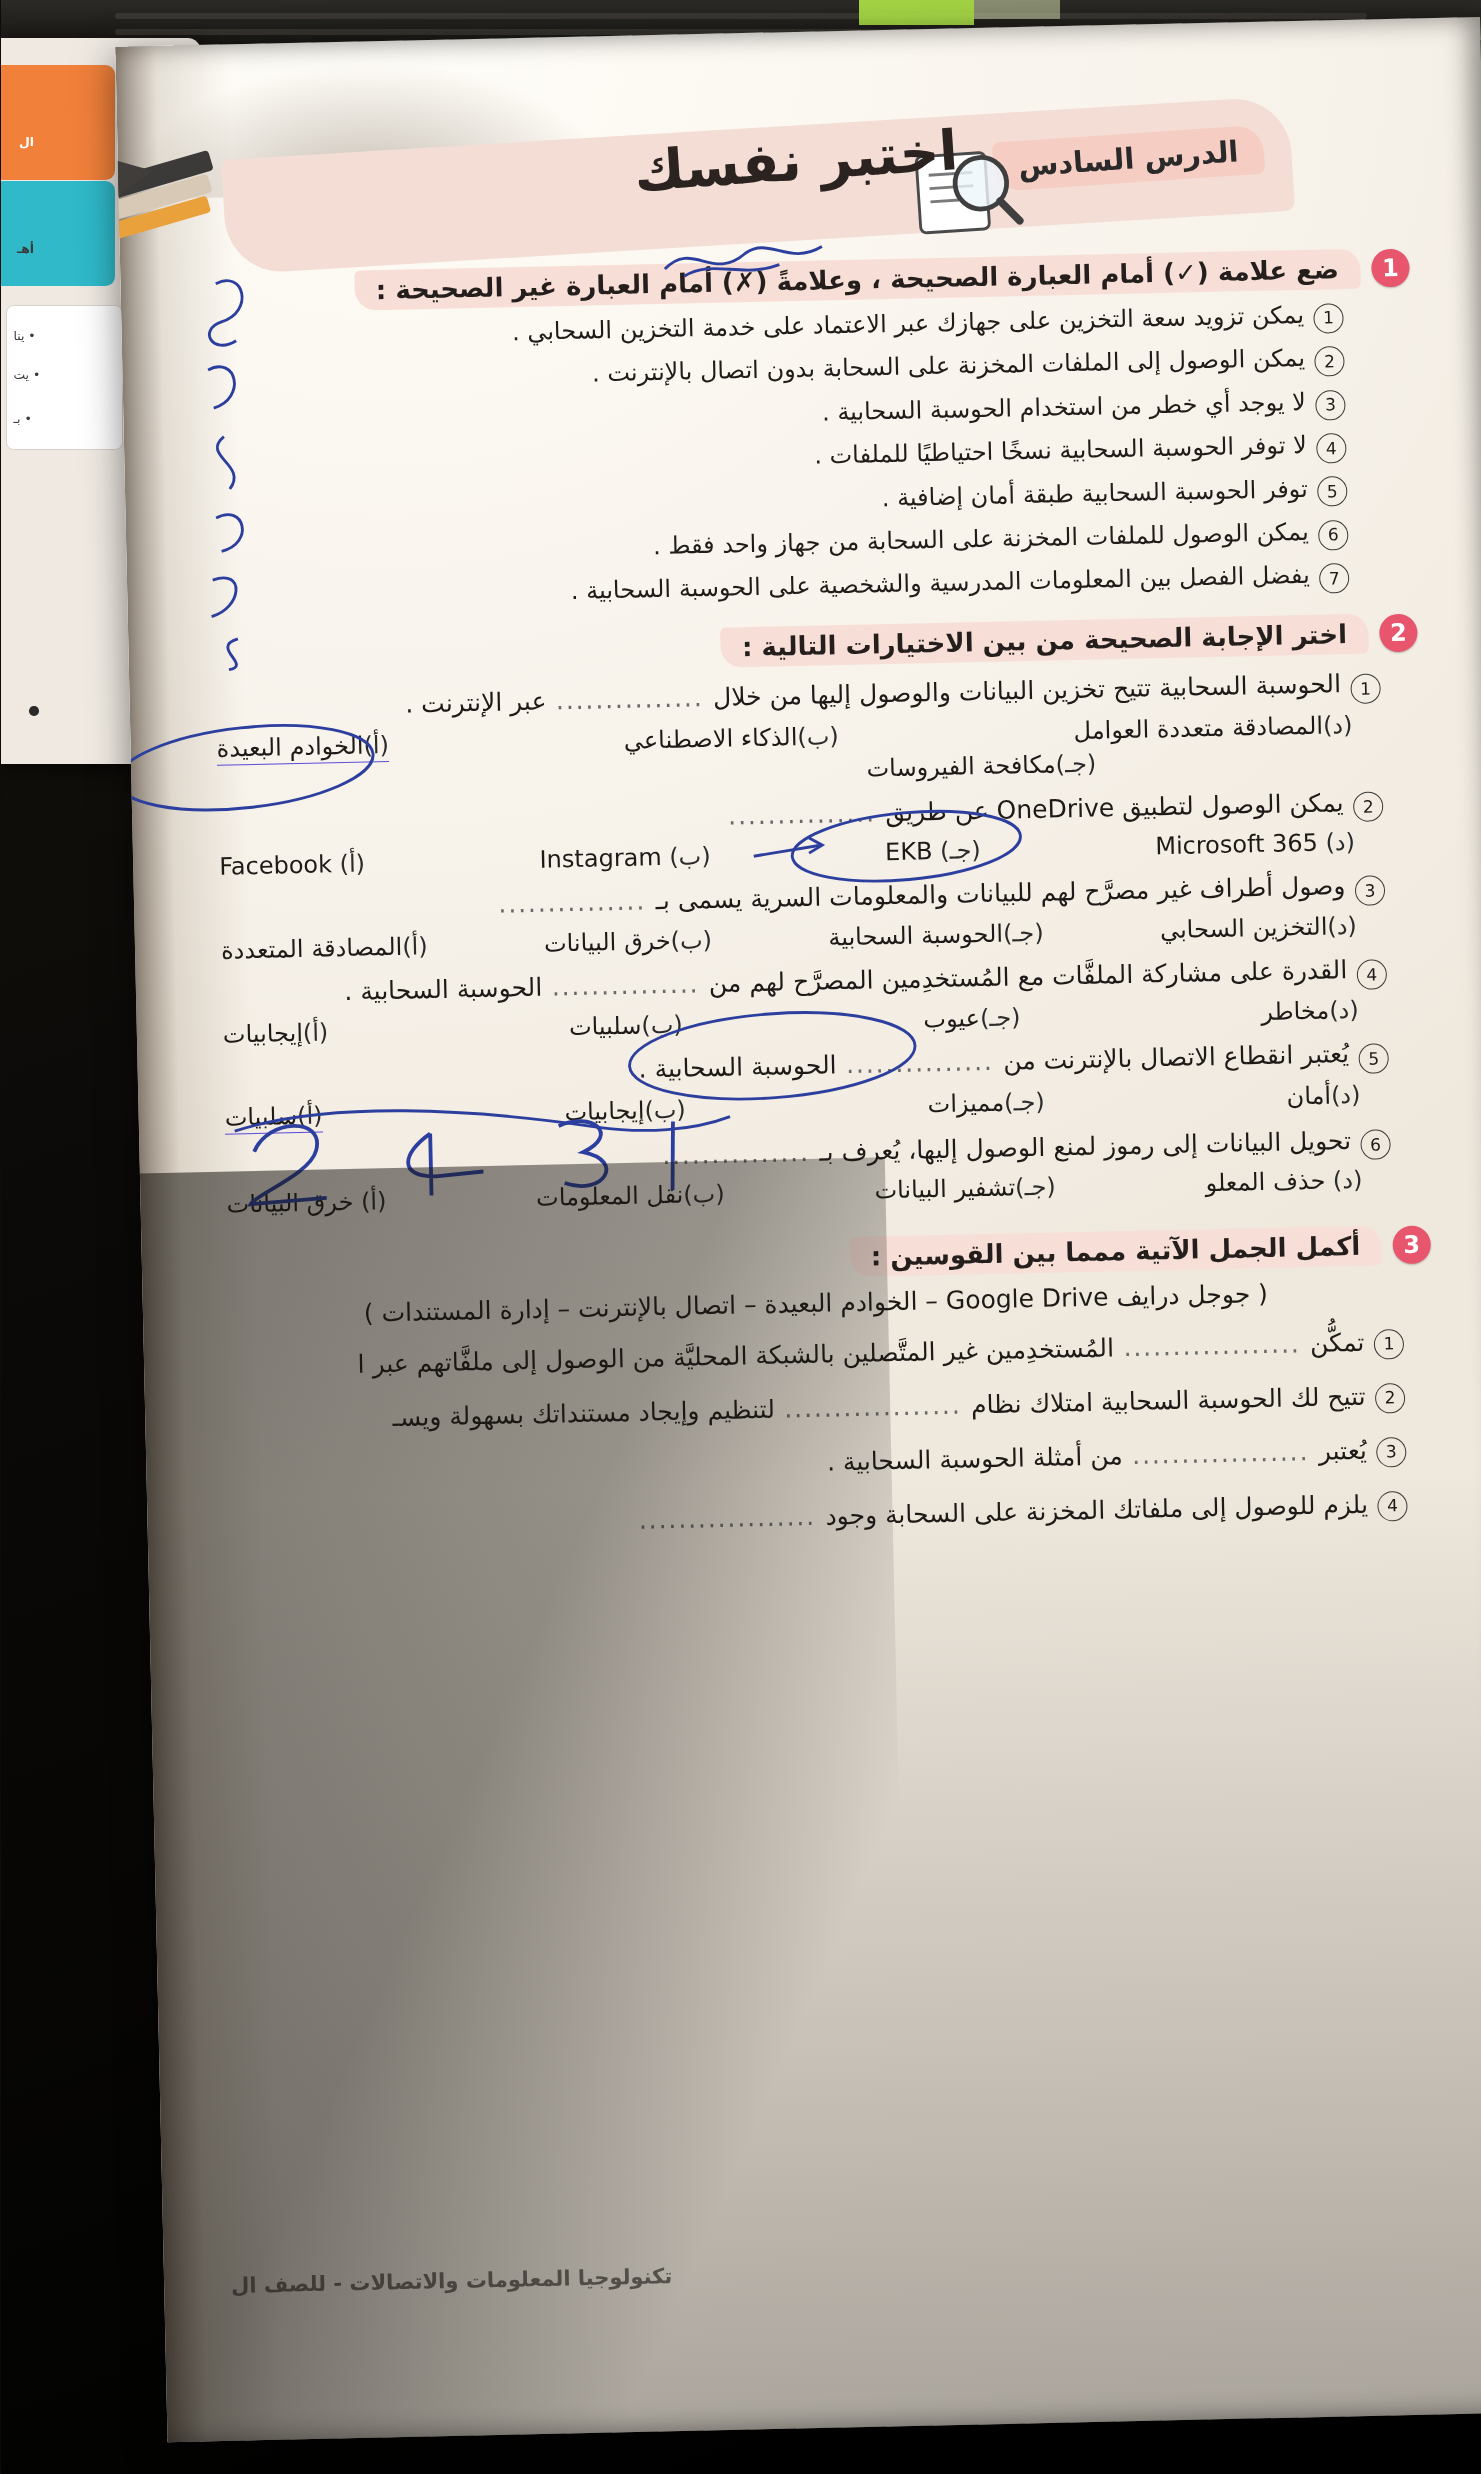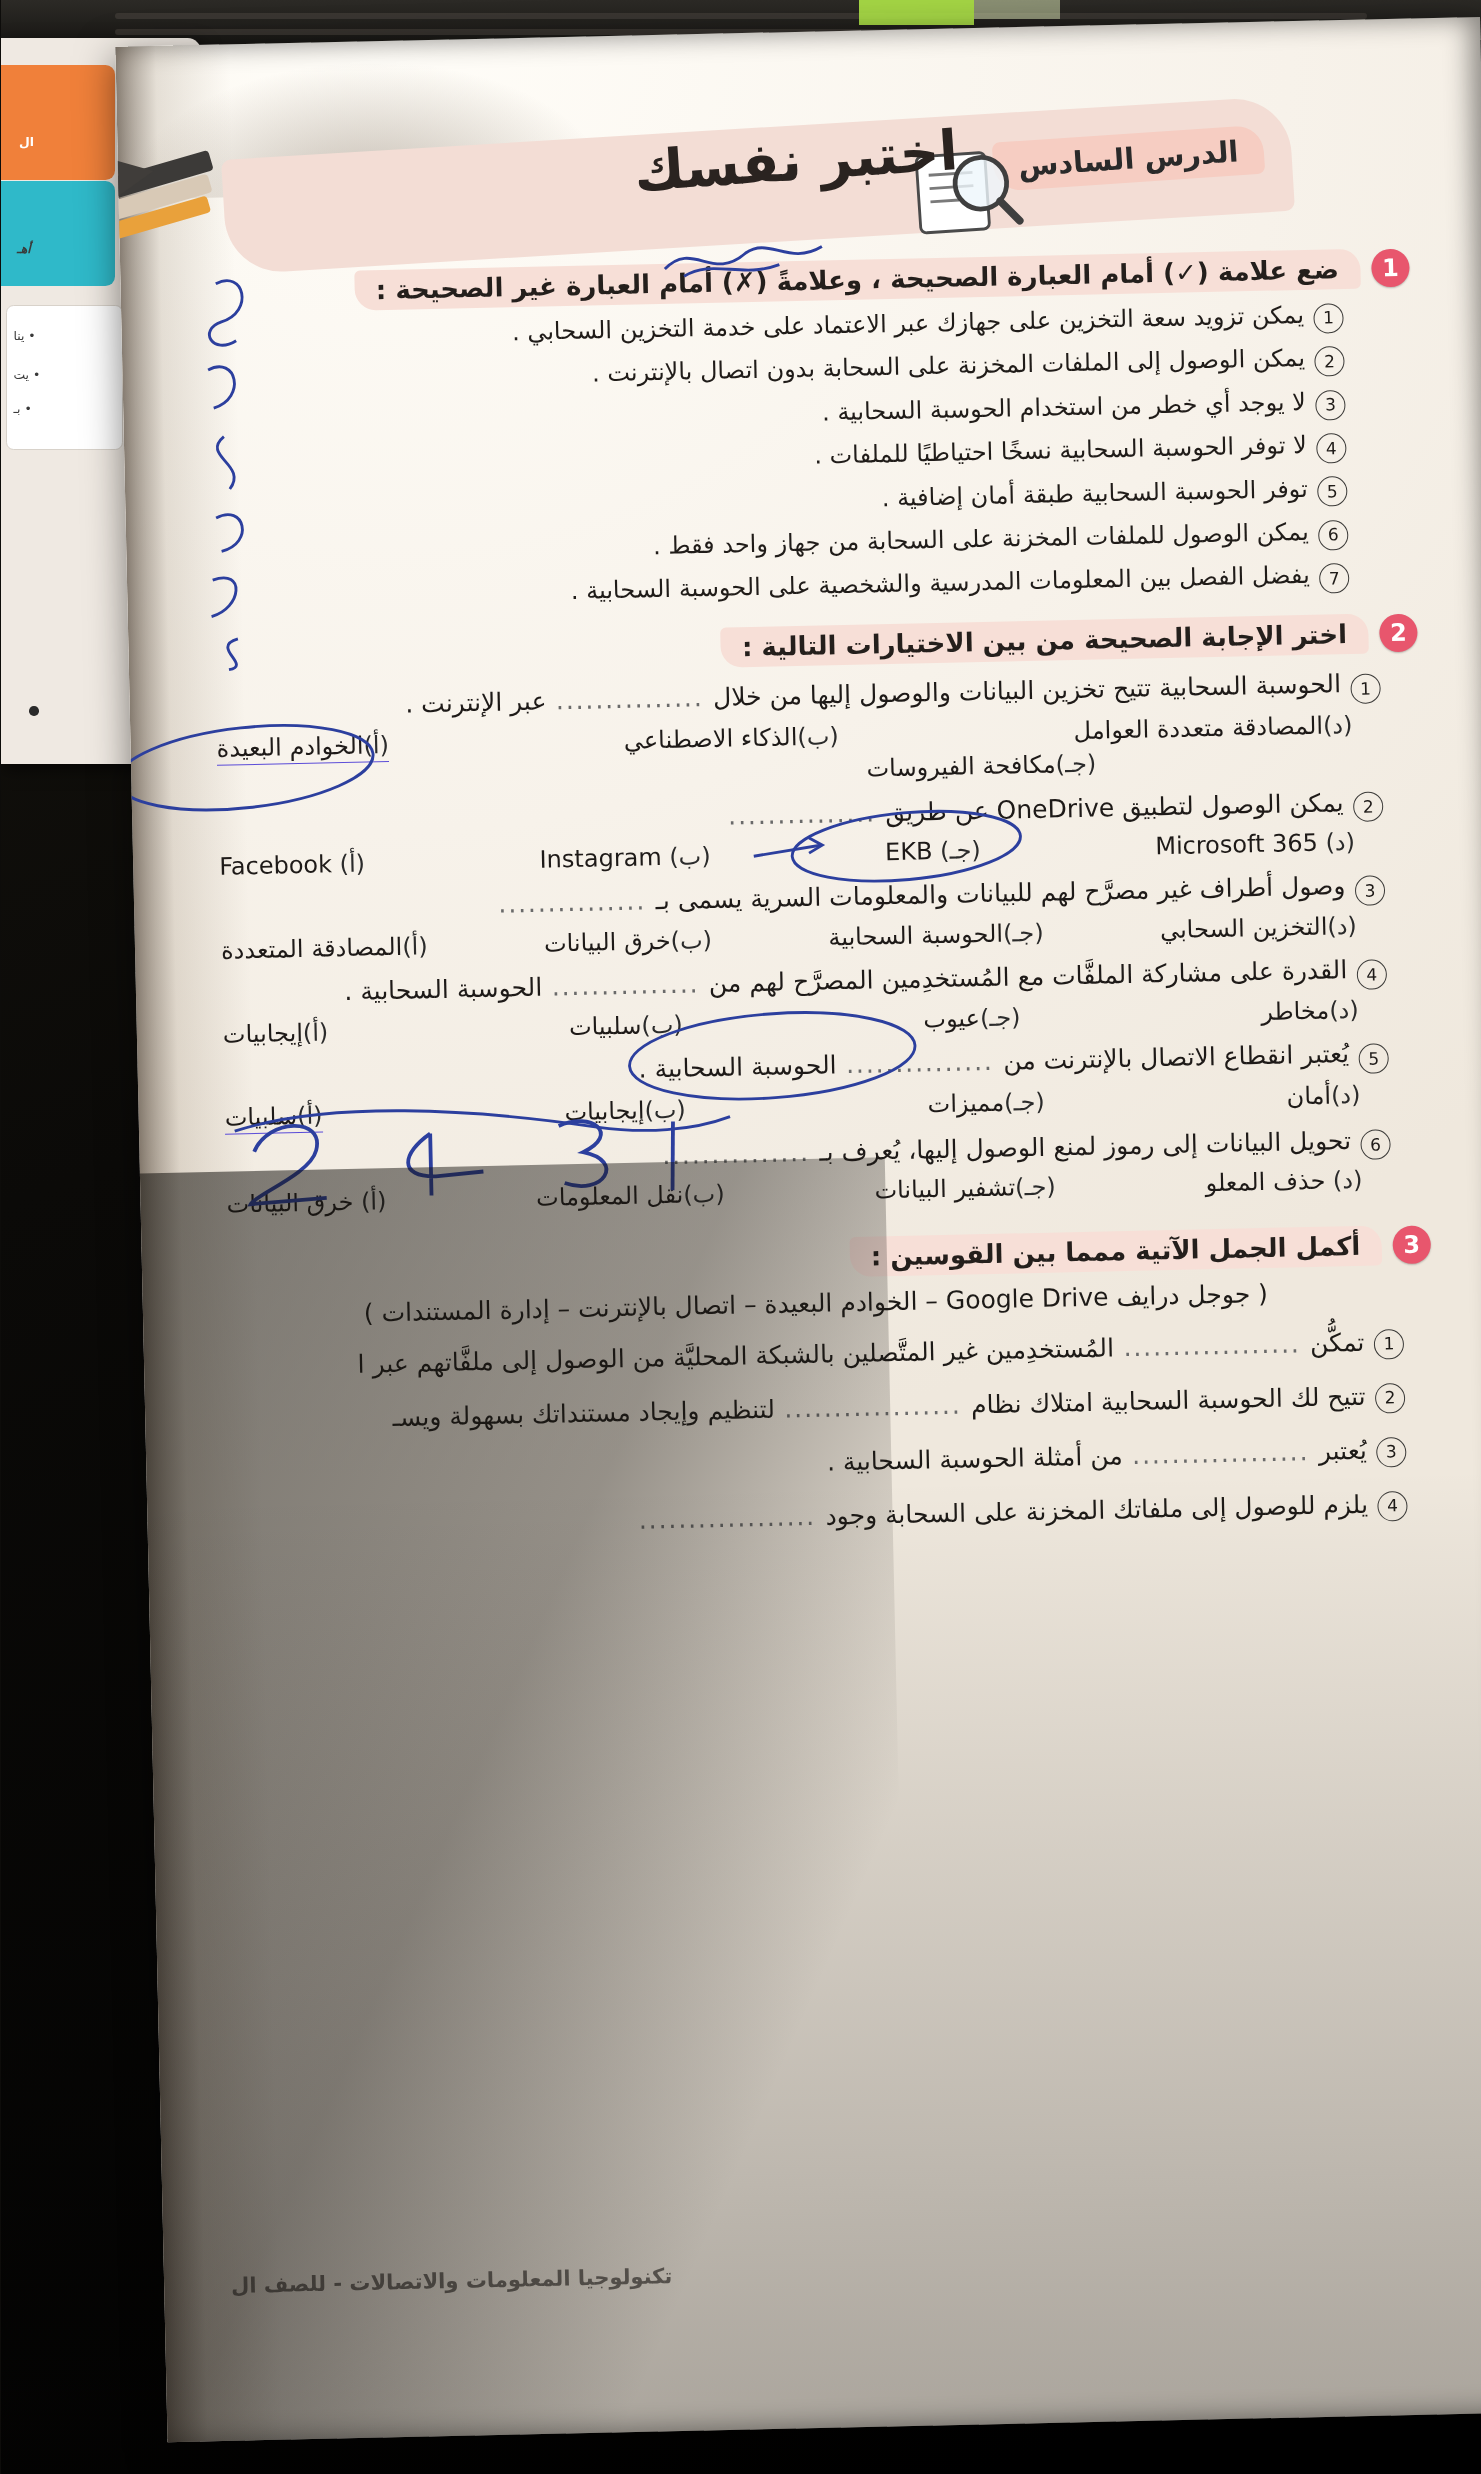--- a/index.html
+++ b/index.html
@@ -128,24 +128,24 @@
     <div class="slat" style="top:29px"></div>
     <div class="slat" style="top:44px"></div>
     <div class="neon"></div>
     <div class="neon2"></div>
   </div>
 
   <div class="book-left">
     <div class="tab-or"></div>
     <div class="tab-cy"></div>
     <div class="tab-wh"></div>
-    <div class="mini-txt" style="left:17px;top:199px;font-weight:bold;font-style:italic;">أهـ</div>
+    <div class="mini-txt" style="left:17px;top:199px;font-weight:bold;">أهـ</div>
     <div class="mini-txt" style="left:13.4px;top:286px;">• ينا</div>
     <div class="mini-txt" style="left:13.4px;top:325px;text-align:center;">• يت</div>
-    <div class="mini-txt" style="left:13.4px;top:359px;">• بـ</div>
+    <div class="mini-txt" style="left:13.4px;top:369px;">• بـ</div>
     <div class="mini-txt" style="left:19px;top:92px;font-weight:bold;color:#fff;">ال</div>
     <div style="position:absolute;left:29px;top:668px;width:9.5px;height:9.5px;border-radius:50%;background:#2a2a2a;"></div>
   </div>
 </div>
 
 <div class="page">
   <div class="gutter"></div>
   <div class="curve-top"></div>
 
   <div class="content">

